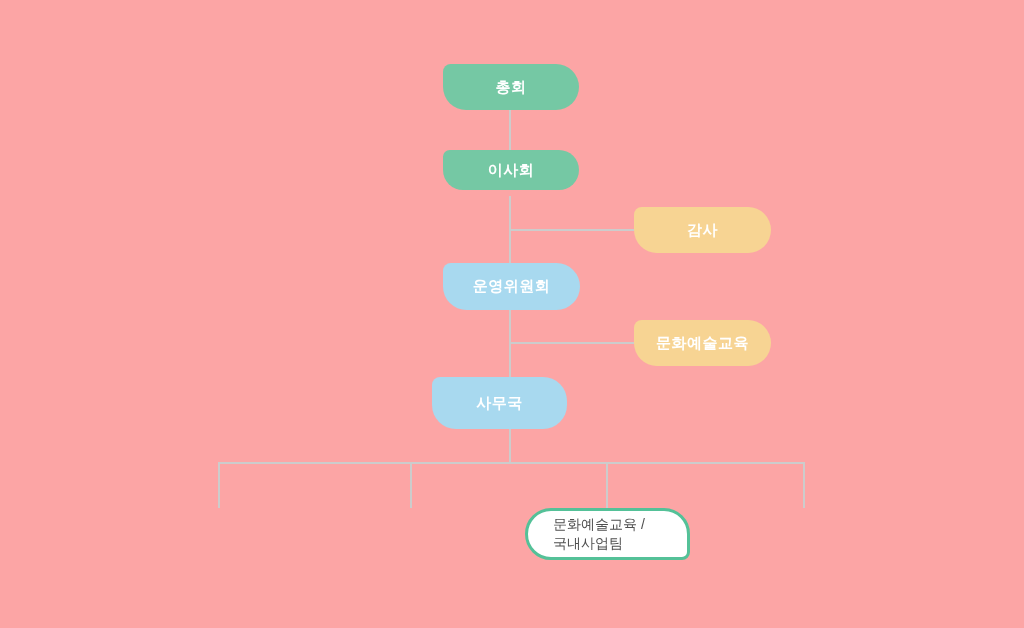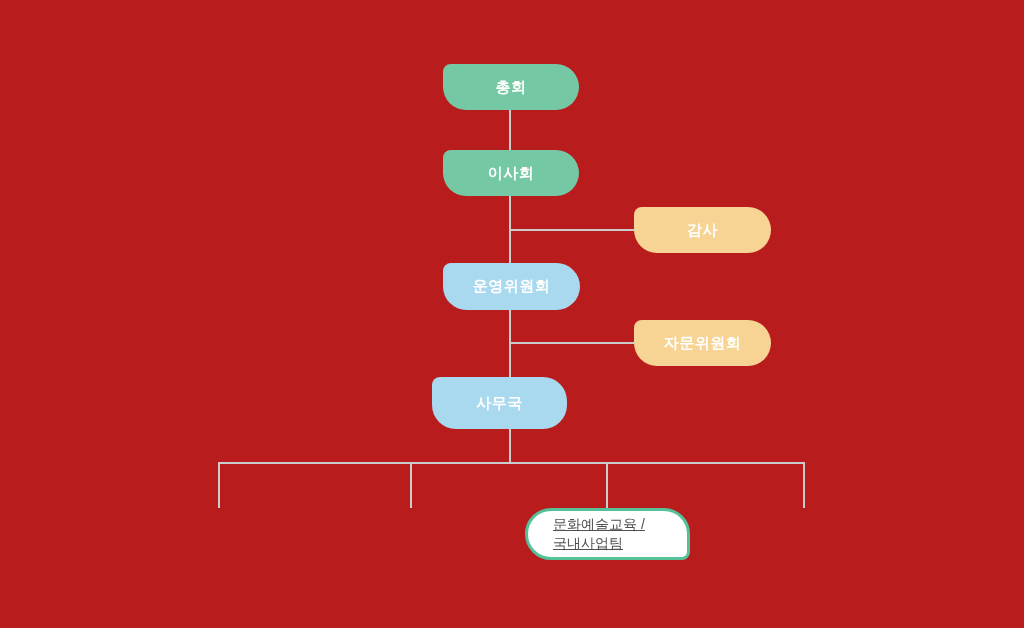--- a/index.html
+++ b/index.html
@@ -5,21 +5,21 @@
   html, body {
     margin: 0;
     padding: 0;
     background: #ffffff;
     font-family: "Liberation Sans", "DejaVu Sans", sans-serif;
   }
   .canvas {
     position: relative;
     width: 1024px;
     height: 628px;
-    background: #b91c1c;
+    background: #fca5a5;
     overflow: hidden;
   }
   .node {
     position: absolute;
     display: flex;
     align-items: center;
     justify-content: center;
     color: #ffffff;
     font-weight: bold;
     font-size: 15px;
@@ -44,38 +44,37 @@
     display: flex;
     align-items: center;
     justify-content: center;
     color: #4F4F4F;
     font-size: 14px;
     z-index: 2;
   }
   .team.two-line {
     justify-content: flex-start;
     padding-left: 25px;
-    text-decoration: underline;
   }
   .team.two-line .lines {
     text-align: left;
     line-height: 1.35;
   }
 
   .line {
     position: absolute;
     background: #CCCCCC;
     z-index: 1;
   }
   .vline { width: 2px; }
   .hline { height: 2px; }
 
   
   #n-general-assembly   { left: 443px; top: 64px;  width: 136px; height: 46px; }
-  #n-board              { left: 443px; top: 150px; width: 136px; height: 46px; }
+  #n-board              { left: 443px; top: 150px; width: 136px; height: 40px; }
   #n-auditor            { left: 634px; top: 207px; width: 137px; height: 46px; }
   #n-steering           { left: 443px; top: 263px; width: 137px; height: 47px; }
   #n-advisory           { left: 634px; top: 320px; width: 137px; height: 46px; }
   #n-secretariat        { left: 432px; top: 377px; width: 135px; height: 52px; }
 
   
   #t-north    { left: 137px; }
   #t-overseas { left: 329px; }
   #t-culture  { left: 525px; }
   #t-member   { left: 722px; }
@@ -120,21 +119,21 @@
 
   <div class="node blue" id="n-steering">
     <span>운영위원회</span>
   </div>
 
   <div class="node yellow" id="n-auditor">
     <span>감사</span>
   </div>
 
   <div class="node yellow" id="n-advisory">
-    <span>자문위원회</span>
+    <span>문화예술교육</span>
   </div>
 
   <div class="node blue" id="n-secretariat">
     <span>사무국</span>
   </div>
 
 
 
   <div class="team two-line" id="t-culture">
     <span class="lines">

